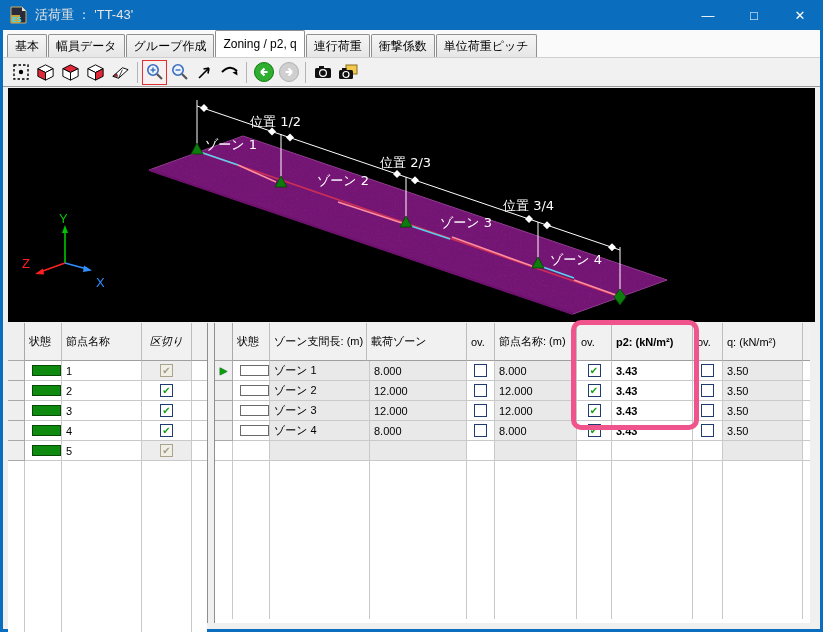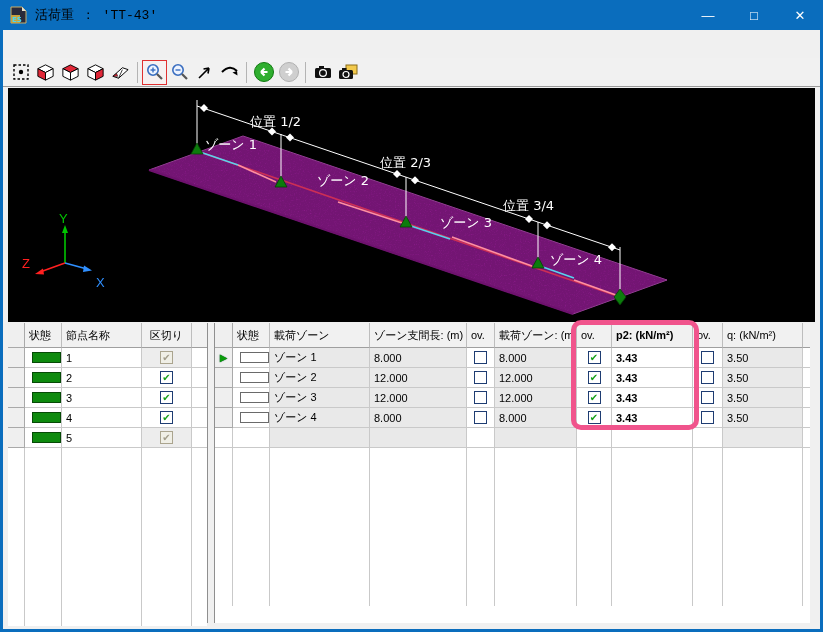--- a/index.html
+++ b/index.html
@@ -1,21 +1,21 @@
 <!DOCTYPE html>
 <html><head>
 <meta charset="utf-8">
 <style>
   *{box-sizing:border-box;margin:0;padding:0;}
   html,body{width:823px;height:632px;}
   body{font-family:"Liberation Sans","DejaVu Sans",sans-serif;font-size:11px;color:#000;}
   .window{position:relative;width:823px;height:632px;background:#0a6dbd;overflow:hidden;}
   .titlebar{position:absolute;left:0;top:0;width:823px;height:30px;background:#0a6dbd;display:flex;align-items:center;}
   .app-icon{width:18px;height:18px;margin-left:9px;flex:none;}
-  .title-text{color:#000000;font-size:13px;margin-left:8px;white-space:nowrap;font-family:Liberation Mono, monospace;}
+  .title-text{color:#e5e5e5;font-size:13px;margin-left:8px;white-space:nowrap;}
   .win-controls{position:absolute;right:0;top:0;height:30px;display:flex;}
   .win-btn{width:46px;height:30px;display:flex;align-items:center;justify-content:center;color:#fff;font-size:13px;}
   .body-bg{position:absolute;left:3px;top:30px;width:817px;height:599px;background:#f0f0f0;}
   
   .tabbar{position:absolute;left:3px;top:30px;width:817px;height:28px;background:#fafafa;display:flex;align-items:flex-end;padding-left:4px;border-bottom:1px solid #d0d0d0;}
   .tab{height:23px;padding:3px 7px 4px 7px;background:linear-gradient(#f6f6f6,#e6e6e6);border:1px solid #8f8f8f;border-bottom:none;font-size:12px;white-space:nowrap;margin-right:1px;border-radius:2px 2px 0 0;}
   .tab.active{height:27px;background:#fff;position:relative;z-index:2;padding-top:6px;}
   
   .toolbar{position:absolute;left:3px;top:58px;width:817px;height:29px;background:#f1f1f1;border-bottom:1px solid #9a9a9a;display:flex;align-items:center;padding-left:5px;}
   .tbtn{width:25px;height:25px;display:flex;align-items:center;justify-content:center;flex:none;}
@@ -25,27 +25,27 @@
   
   .viewport{position:absolute;left:8px;top:88px;width:807px;height:234px;background:#000;}
   .viewport svg{display:block;}
   .vp-label{fill:#fff;font-size:13px;font-family:"DejaVu Sans",sans-serif;}
   
   .tablewrap{position:absolute;background:#fff;top:323px;height:300px;}
   .lefttable{left:8px;width:199px;}
   .righttable{left:215px;width:595px;}
   .splitter{position:absolute;left:207px;top:323px;width:8px;height:300px;background:#f0f0f0;border-left:1px solid #8f8f8f;border-right:1px solid #8f8f8f;}
   .trow{display:flex;height:20px;}
-  .trow.header{height:25px;}
+  .trow.header{height:38px;}
   .cell{border-right:1px solid #c9c9c9;border-bottom:1px solid #c9c9c9;display:flex;align-items:center;padding-left:4px;overflow:hidden;white-space:nowrap;flex:none;background:#fff;}
   .header .cell{background:#f1f1f1;border-right:1px solid #bdbdbd;border-bottom:1px solid #9f9f9f;padding-left:4px;}
   .cell.sel{background:#efefef;border-right:1px solid #a9a9a9;border-bottom:1px solid #a9a9a9;padding-left:2px;}
   .cell.gray{background:#e9e9e9;}
   .cell.dis{background:#ededed;}
-  .cell.center{justify-content:center;padding-left:0;}
+  .cell.center{justify-content:center;padding-left:0;font-style:italic;}
   .cell.filler{border-right:none;background:#fff;flex:1 1 auto;}
   .header .cell.filler{background:#f1f1f1;}
   .fillrow{display:flex;height:178px;}
   .fillrow .cell{border-bottom:none;background:#fff;height:100%;}
   
   .lc0{width:17px;} .lc1{width:37px;} .lc2{width:80px;text-align:center;} .lc3{width:50px;}
   
   .rc0{width:18px;} .rc1{width:37px;} .rc2{width:100px;} .rc3{width:97px;} .rc4{width:28px;}
   .rc5{width:82px;} .rc6{width:35px;} .rc7{width:81px;font-weight:bold;} .rc8{width:30px;} .rc9{width:80px;}
   
@@ -74,20 +74,29 @@
     <span class="title-text">活荷重 ： 'TT-43'</span>
     <div class="win-controls">
       <div class="win-btn">—</div>
       <div class="win-btn">□</div>
       <div class="win-btn">✕</div>
     </div>
   </div>
 
   <div class="body-bg"></div>
 
+  <div class="tabbar">
+    <div class="tab">基本</div>
+    <div class="tab">幅員データ</div>
+    <div class="tab">グループ作成</div>
+    <div class="tab active">Zoning / p2, q</div>
+    <div class="tab">連行荷重</div>
+    <div class="tab">衝撃係数</div>
+    <div class="tab">単位荷重ピッチ</div>
+  </div>
 
   <div class="toolbar">
     <div class="tbtn">
       <svg width="20" height="20" viewBox="0 0 20 20">
         <rect x="3" y="3" width="14" height="14" fill="none" stroke="#000" stroke-width="1.4" stroke-dasharray="2.5 2"></rect>
         <circle cx="10" cy="10" r="2.2" fill="#000"></circle>
       </svg>
     </div>
     <div class="tbtn">
       <svg width="21" height="21" viewBox="0 0 22 22">
@@ -324,24 +333,24 @@
       <div class="cell filler"></div>
     </div>
   </div>
 
   <div class="splitter"></div>
 
   <div class="tablewrap righttable">
     <div class="trow header">
       <div class="cell sel rc0"></div>
       <div class="cell rc1">状態</div>
+      <div class="cell rc3">ゾーン支間長: (m)</div>
       <div class="cell rc2">載荷ゾーン</div>
-      <div class="cell rc3">ゾーン支間長: (m)</div>
       <div class="cell rc4">ov.</div>
-      <div class="cell rc5">載荷ゾーン: (m)</div>
+      <div class="cell rc5">節点名称: (m)</div>
       <div class="cell rc6">ov.</div>
       <div class="cell rc7">p2: (kN/m²)</div>
       <div class="cell rc8">ov.</div>
       <div class="cell rc9">q: (kN/m²)</div>
       <div class="cell filler"></div>
     </div>
 
     <div class="trow">
       <div class="cell sel center rc0">
           <span class="rowmarker">▶</span>

